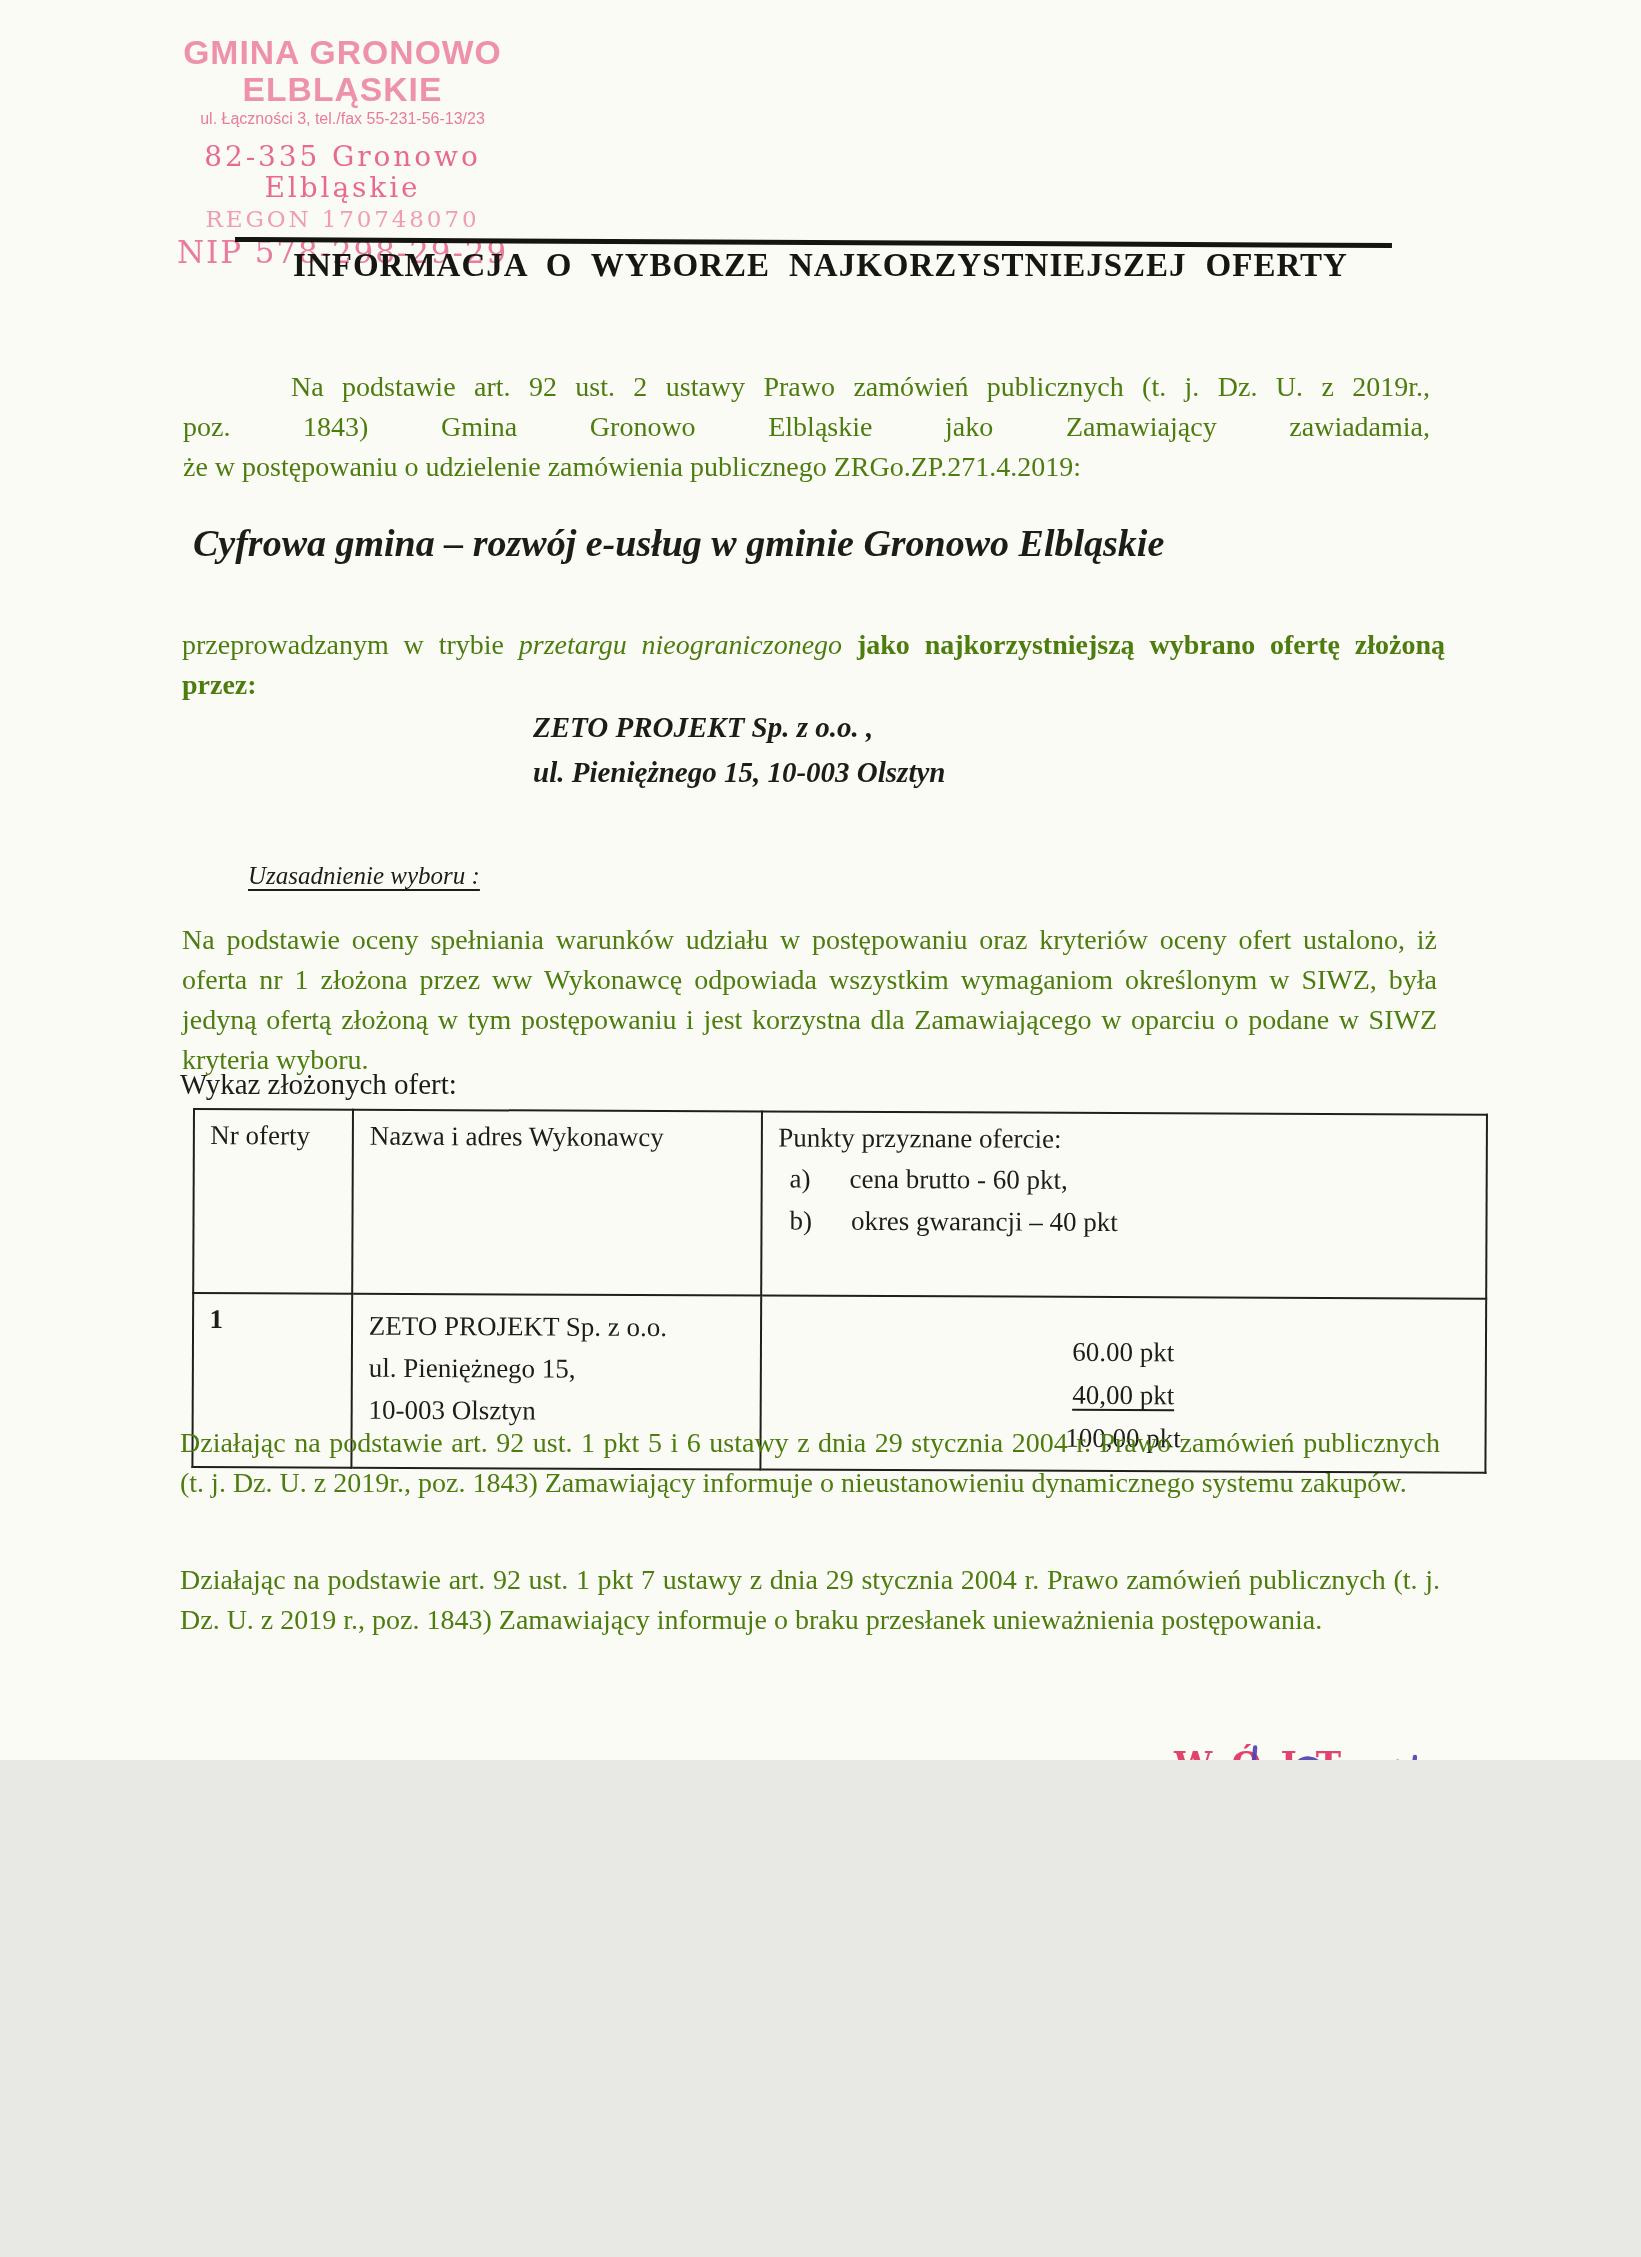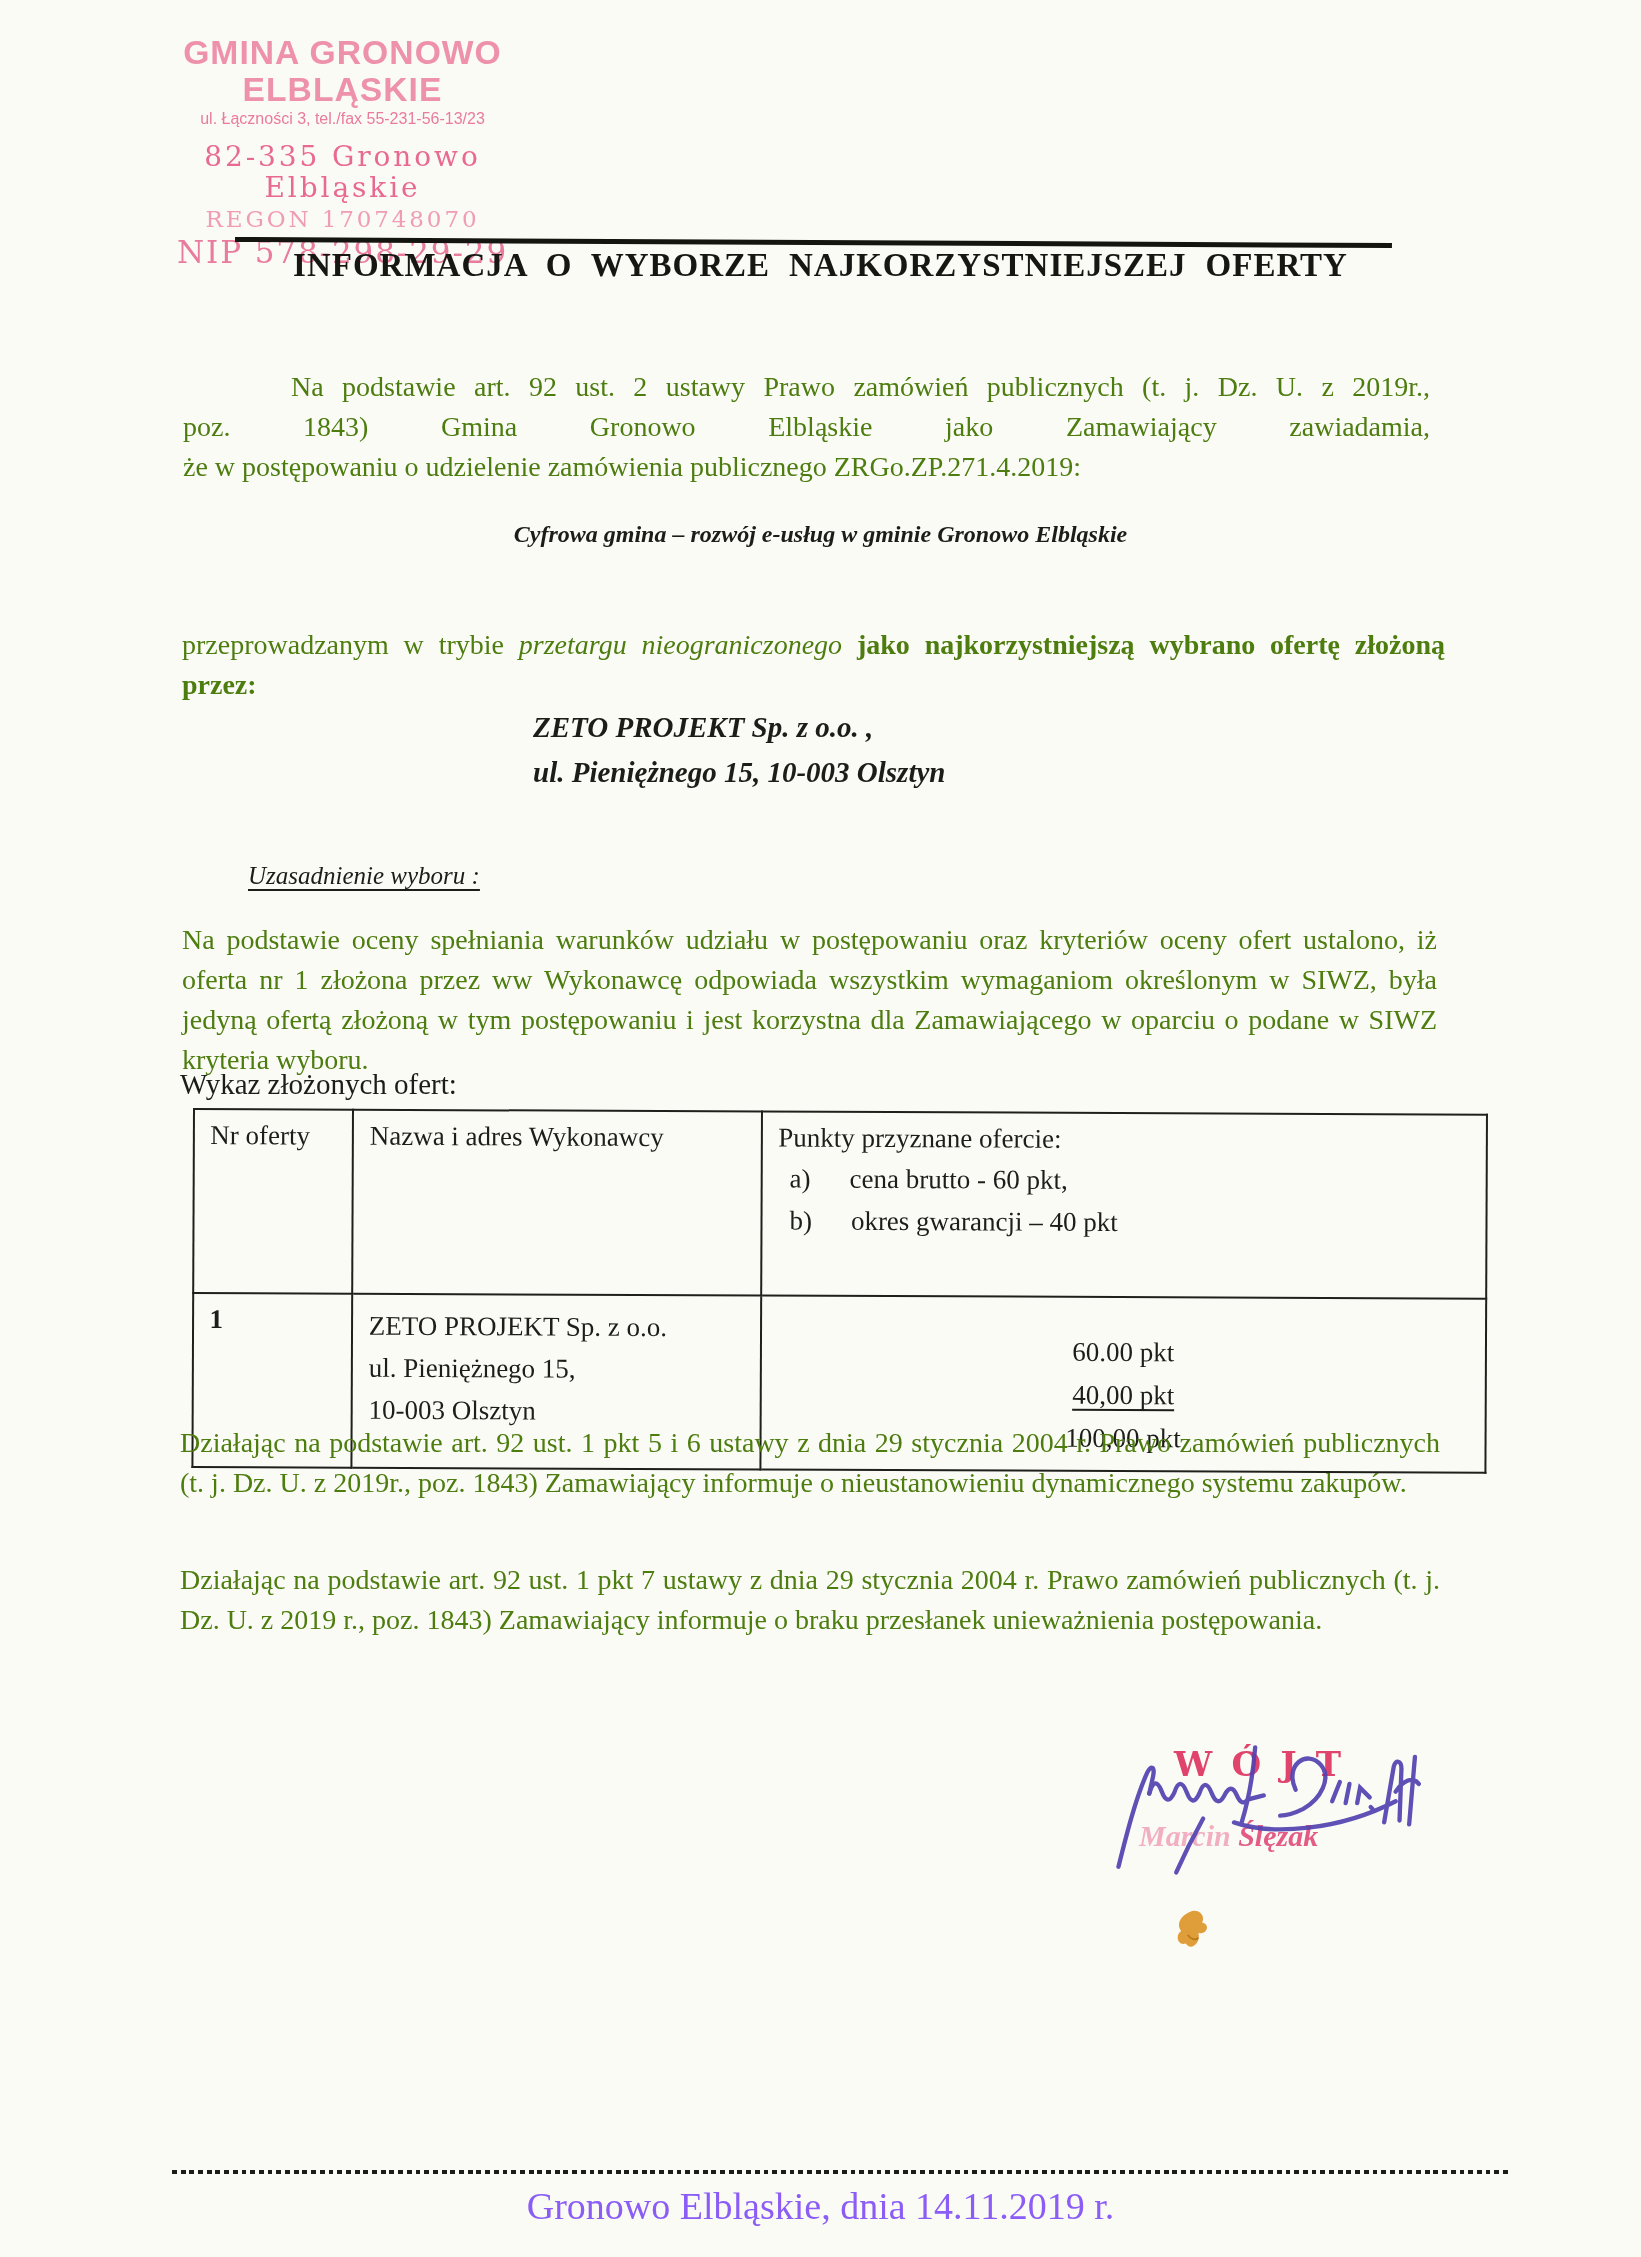--- a/index.html
+++ b/index.html
@@ -1,18 +1,18 @@
 <!DOCTYPE html>
 <html><head>
 <meta charset="utf-8">
 <style>
   html,body{margin:0;padding:0;background:#e8e8e4;}
   .page{
     position:relative;
-    width:1641px;height:2257px;
+    width:1641px;height:1760px;
     margin:0 auto;
     background:#fbfbf6;
     overflow:hidden;
     font-family:"Liberation Serif", serif;
     color:#1c1c19;
   }
   
   .stamp-header{
     position:absolute;left:135px;top:35px;width:415px;
     text-align:center;line-height:1.12;
@@ -50,21 +50,21 @@
     letter-spacing:1px;word-spacing:9.7px;color:#161613;
   }
   
   .bodytext{font-size:28px;line-height:40px;color:#4d7c0f;}
   .intro{position:absolute;left:183px;top:367px;width:1247px;}
   .intro .l1{text-indent:108px;text-align:justify;text-align-last:justify;}
   .intro .l2{text-align:justify;text-align-last:justify;}
   .intro .l3{text-align:left;}
   .project-title{
     position:absolute;left:193px;top:521px;width:1255px;
-    text-align:center;font-size:24px;font-weight:700;font-style:italic;
+    font-size:38px;font-weight:700;font-style:italic;
   }
   .selection{position:absolute;left:182px;top:625px;width:1263px;text-align:justify;}
   .selection .it{font-style:italic;}
   .selection .bd{font-weight:700;}
   .winner{
     position:absolute;left:533px;top:705px;
     font-size:29px;font-weight:700;font-style:italic;line-height:45px;
   }
   .just-heading{
     position:absolute;left:248px;top:862px;font-size:25px;

